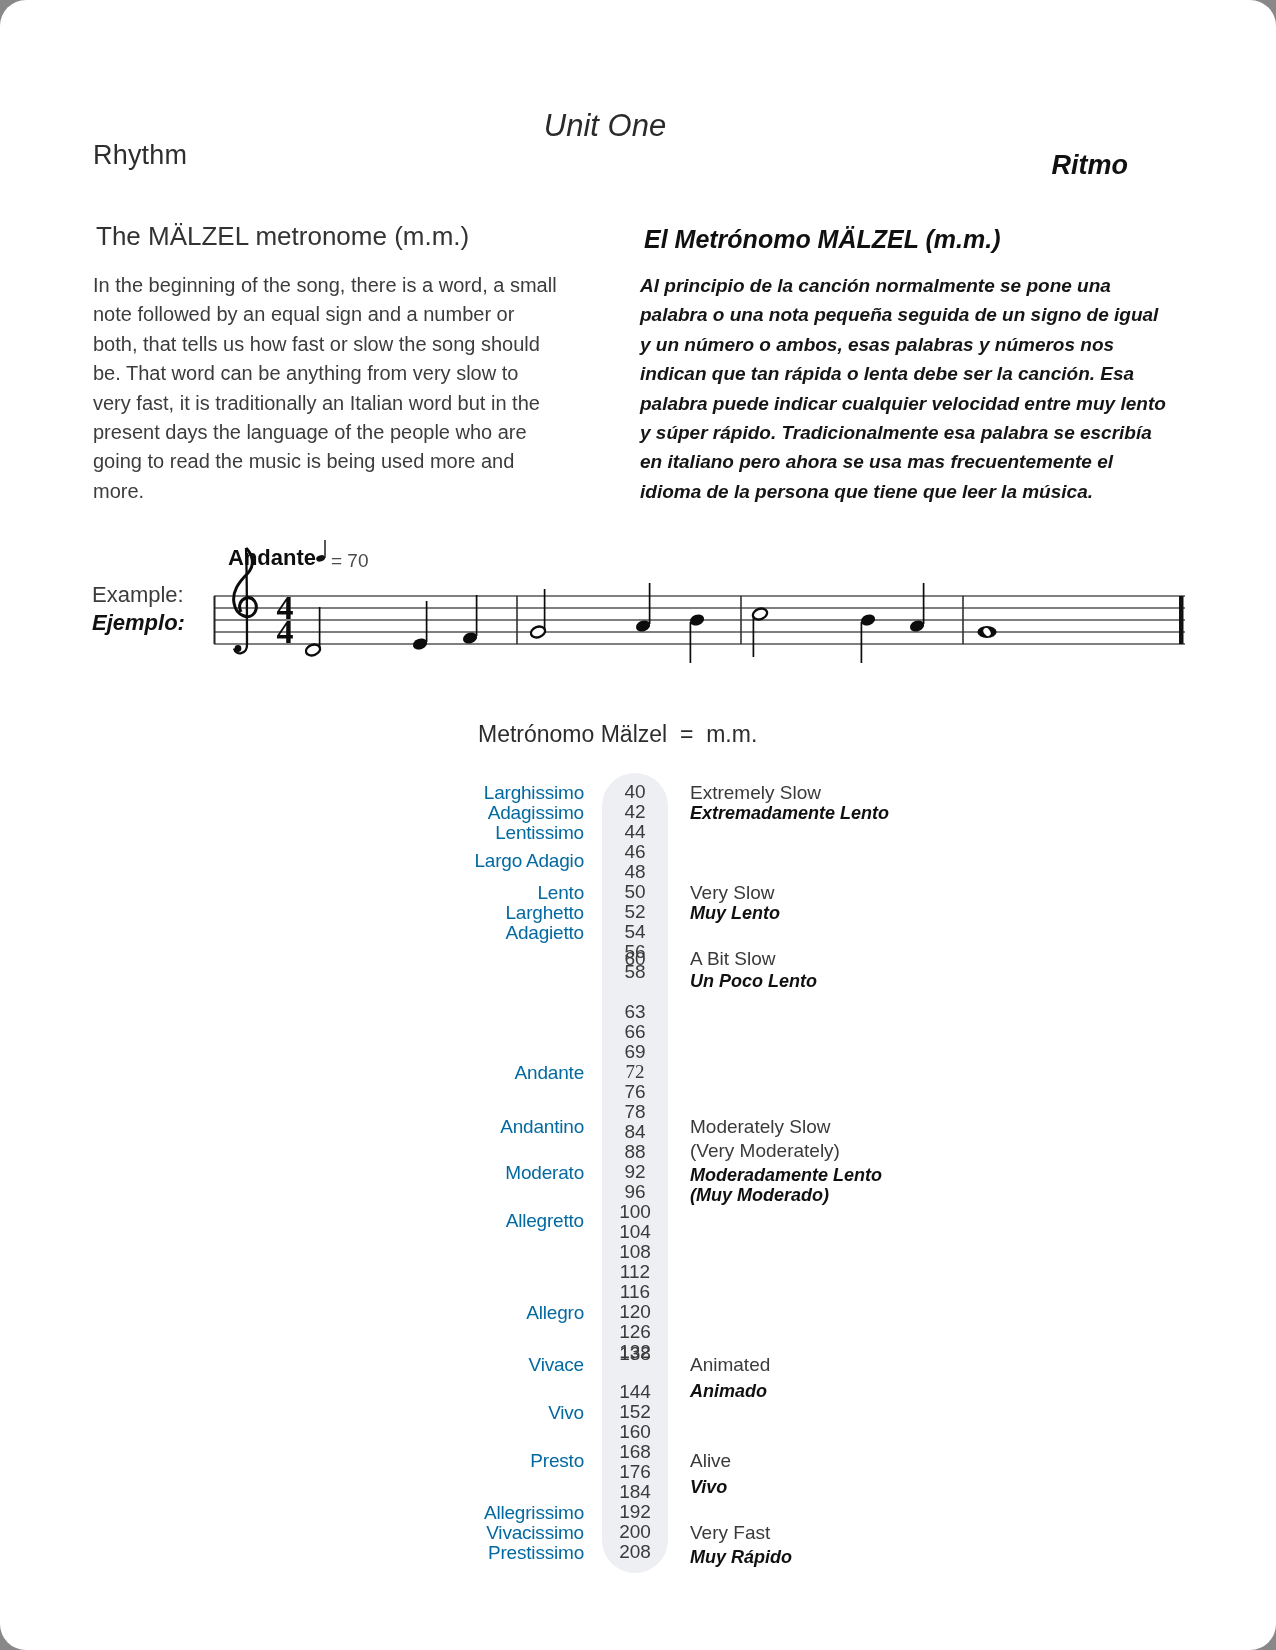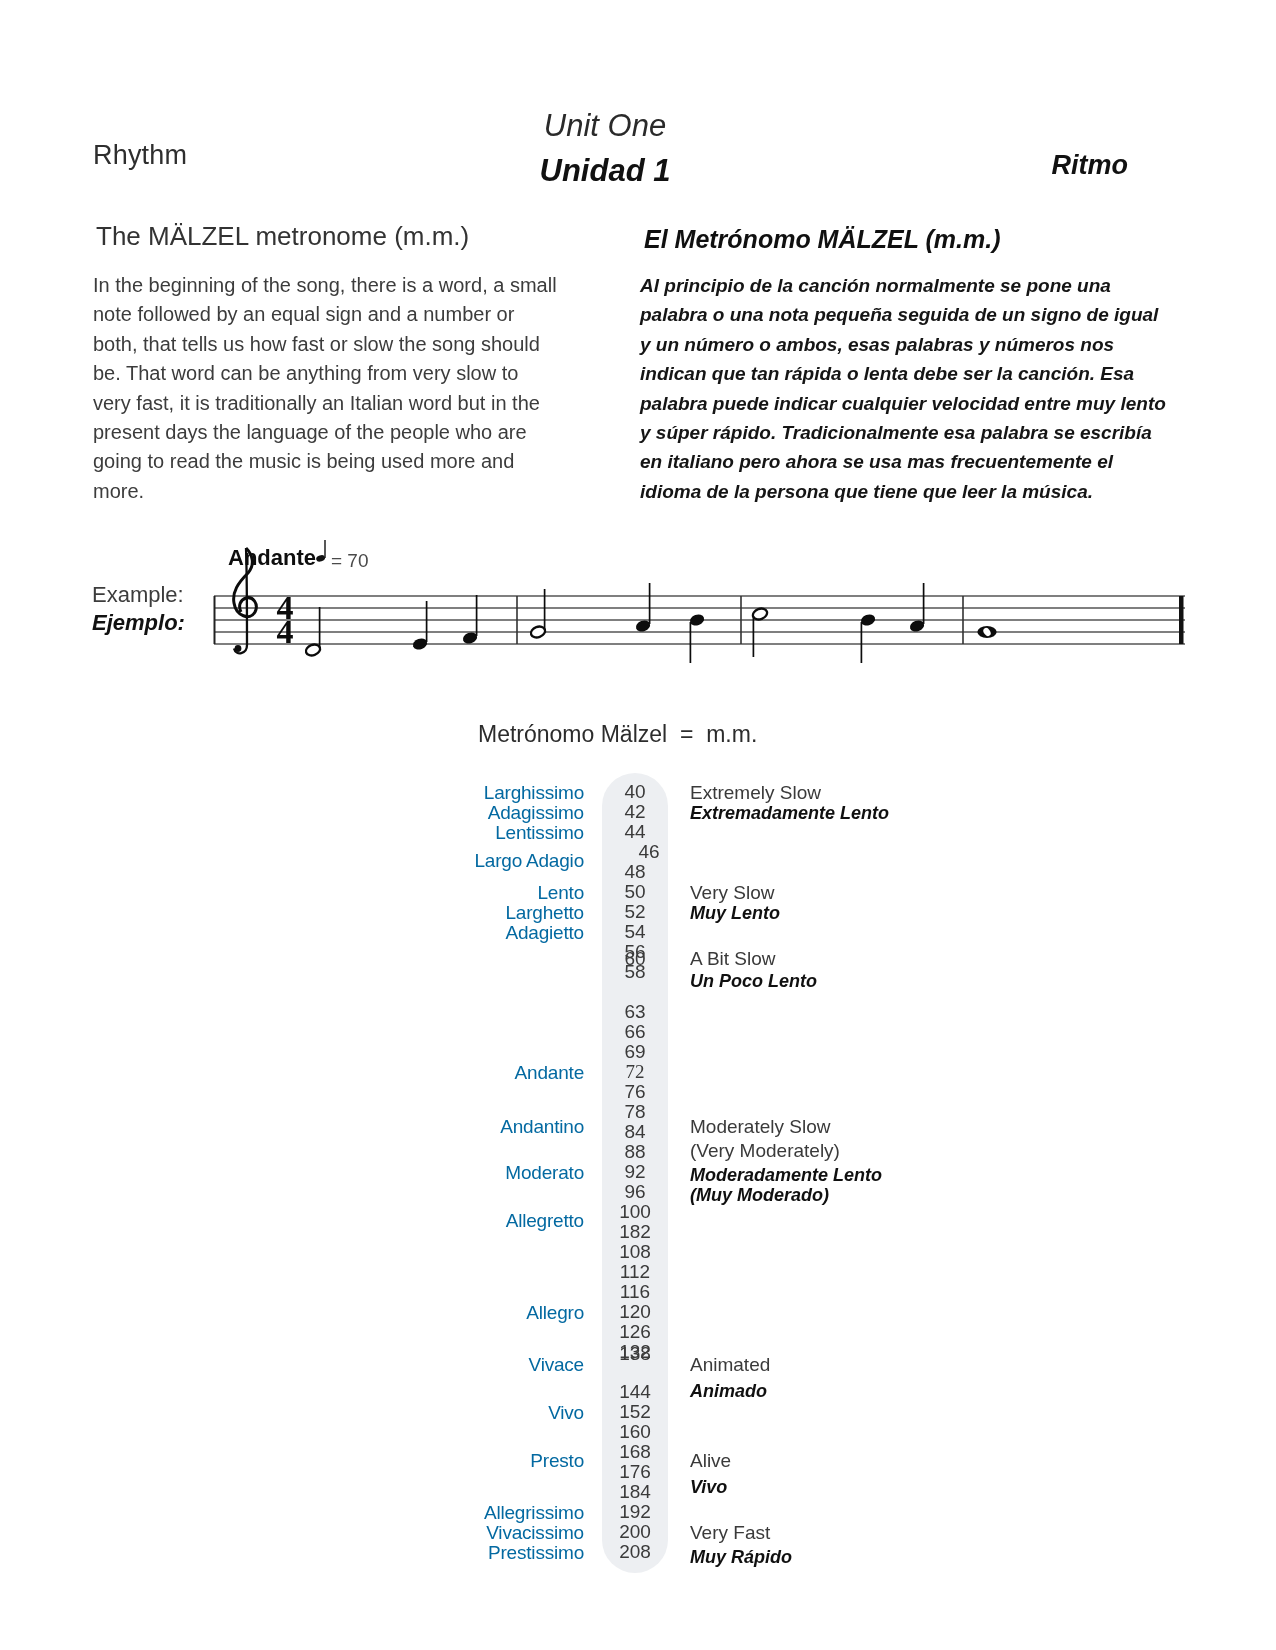--- a/index.html
+++ b/index.html
@@ -1,19 +1,19 @@
 <!DOCTYPE html>
 <html><head>
 <meta charset="utf-8">
 <style>
   html,body{margin:0;padding:0;background:#888;}
   .page{
     position:relative; width:1276px; height:1650px; background:#ffffff;
     font-family:"Liberation Sans", sans-serif; color:#3d3d3d;
-    margin:0 auto; overflow:hidden;
+    margin:0 auto; overflow:hidden;border-radius:26px;
   }
   .abs{position:absolute;}
   
   .h-left{left:93px; top:140px; font-size:27px; color:#2e2e2e; letter-spacing:.2px;}
   .h-center{left:440px; top:108px; width:330px; text-align:center;}
   .h-center .unit{font-size:31px; font-style:italic; color:#2a2a2a;}
   .h-center .unidad{font-size:31px; font-style:italic; font-weight:bold; color:#111; margin-top:9px;}
   .h-right{right:148px; top:134px; font-size:27px; font-style:italic; font-weight:bold; color:#111;margin-top:16px;}
   
   .sec-en{left:96px; top:221px; font-size:26px; color:#333;}
@@ -41,21 +41,20 @@
   .met-desc.es{font-size:18px; font-style:italic; font-weight:bold; color:#101010;}
 </style>
 </head>
 <body>
 
 <div class="page">
 
   <div class="abs h-left">Rhythm</div>
   <div class="abs h-center">
     <div class="unit">Unit One</div>
-    <div class="unidad">Unidad 1</div>
   </div>
   <div class="abs h-right">Ritmo</div>
 
   <div class="abs sec-en">The MÄLZEL metronome (m.m.)</div>
   <div class="abs par par-en">In the beginning of the song, there is a word, a small
 note followed by an equal sign and a number or
 both, that tells us how fast or slow the song should
 be.  That word can be anything from very slow to
 very fast, it is traditionally an Italian word but in the
 present days the language of the people who are
@@ -142,40 +141,40 @@
         <ellipse cx="774" cy="97" rx="4.4" ry="3.1" fill="#fff" transform="rotate(55 774 97)"></ellipse>
       </g>
     </svg>
 
   <div class="abs met-head">Metrónomo Mälzel  =  m.m.</div>
   <div id="pill" class="abs pill" style="background: rgb(237, 239, 242);"></div>
   <div id="met-layer">
       <div class="met-num" style="top: 782px;">40</div>
       <div class="met-num" style="top: 802px;">42</div>
       <div class="met-num" style="top: 822px;">44</div>
-      <div class="met-num" style="top: 842px; padding-left: 14px;">46</div>
+      <div class="met-num" style="top: 842px;">46</div>
       <div class="met-num" style="top: 862px;">48</div>
       <div class="met-num" style="top: 882px;">50</div>
       <div class="met-num" style="top: 902px;">52</div>
       <div class="met-num" style="top: 922px;">54</div>
       <div class="met-num" style="top: 942px;">56</div>
       <div class="met-num" style="top: 962px;">58</div>
       <div class="met-num" style="top: 949px;">60</div>
       <div class="met-num" style="top: 1002px;">63</div>
       <div class="met-num" style="top: 1022px;">66</div>
       <div class="met-num" style="top: 1042px;">69</div>
       <div class="met-num" style="top: 1062px; font-family: Liberation Serif, serif;">72</div>
       <div class="met-num" style="top: 1082px;">76</div>
       <div class="met-num" style="top: 1102px;">78</div>
       <div class="met-num" style="top: 1122px;">84</div>
       <div class="met-num" style="top: 1142px;">88</div>
       <div class="met-num" style="top: 1162px;">92</div>
       <div class="met-num" style="top: 1182px;">96</div>
       <div class="met-num" style="top: 1202px;">100</div>
-      <div class="met-num" style="top: 1222px;">182</div>
+      <div class="met-num" style="top: 1222px;">104</div>
       <div class="met-num" style="top: 1242px;">108</div>
       <div class="met-num" style="top: 1262px;">112</div>
       <div class="met-num" style="top: 1282px;">116</div>
       <div class="met-num" style="top: 1302px;">120</div>
       <div class="met-num" style="top: 1322px;">126</div>
       <div class="met-num" style="top: 1342px;">132</div>
       <div class="met-num" style="top: 1344px;">138</div>
       <div class="met-num" style="top: 1382px;">144</div>
       <div class="met-num" style="top: 1402px;">152</div>
       <div class="met-num" style="top: 1422px;">160</div>

